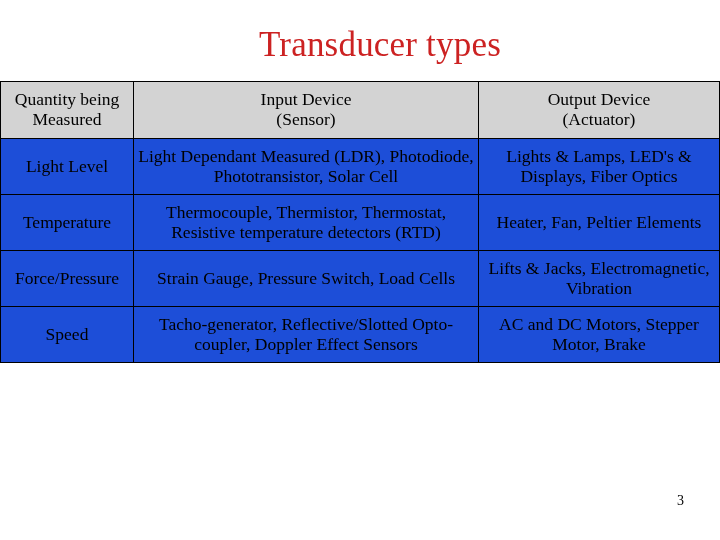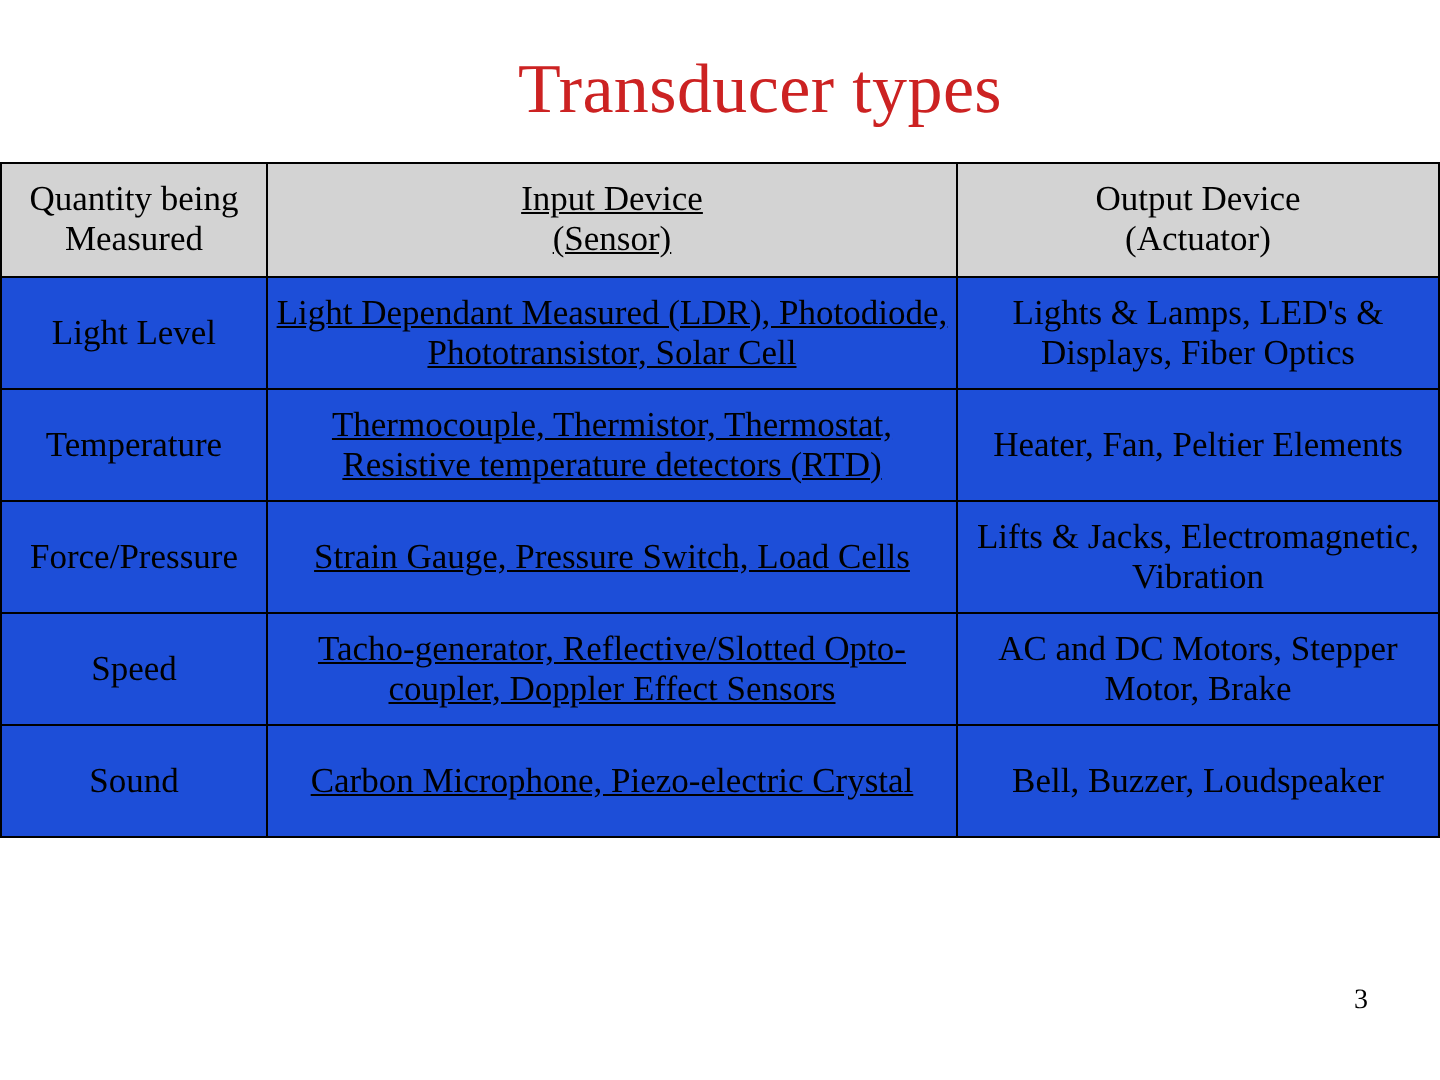--- a/index.html
+++ b/index.html
@@ -72,21 +72,21 @@
     background: #1d4ed8;
     font-size: 17.5px;
     height: 51px;
   }
 
   col.col-qty  { width: 133px; }
   col.col-in   { width: 345px; }
   col.col-out  { width: 241px; }
 
   .cell-qty { font-size: 17.5px; }
-  .cell-in  { font-size: 17.5px; text-decoration: underline; }
+  .cell-in  { font-size: 17.5px; }
   .cell-out { font-size: 17.5px; }
 
   .page-number {
     position: absolute;
     top: 493px;
     left: 0;
     width: 684px;
     text-align: right;
     font-size: 14px;
     color: #000000;
@@ -137,24 +137,19 @@
         <tr>
           <td class="cell-qty">Force/Pressure</td>
           <td class="cell-in">Strain Gauge, Pressure Switch, Load Cells</td>
           <td class="cell-out">Lifts &amp; Jacks, Electromagnetic, Vibration</td>
         </tr>
         <tr>
           <td class="cell-qty">Speed</td>
           <td class="cell-in">Tacho-generator, Reflective/Slotted Opto-coupler, Doppler Effect Sensors</td>
           <td class="cell-out">AC and DC Motors, Stepper Motor, Brake</td>
         </tr>
-        <tr>
-          <td class="cell-qty">Sound</td>
-          <td class="cell-in">Carbon Microphone, Piezo-electric Crystal</td>
-          <td class="cell-out">Bell, Buzzer, Loudspeaker</td>
-        </tr>
       </tbody>
     </table>
   </div>
 
   <div class="page-number">3</div>
 
 </div>
 
 </body></html>

